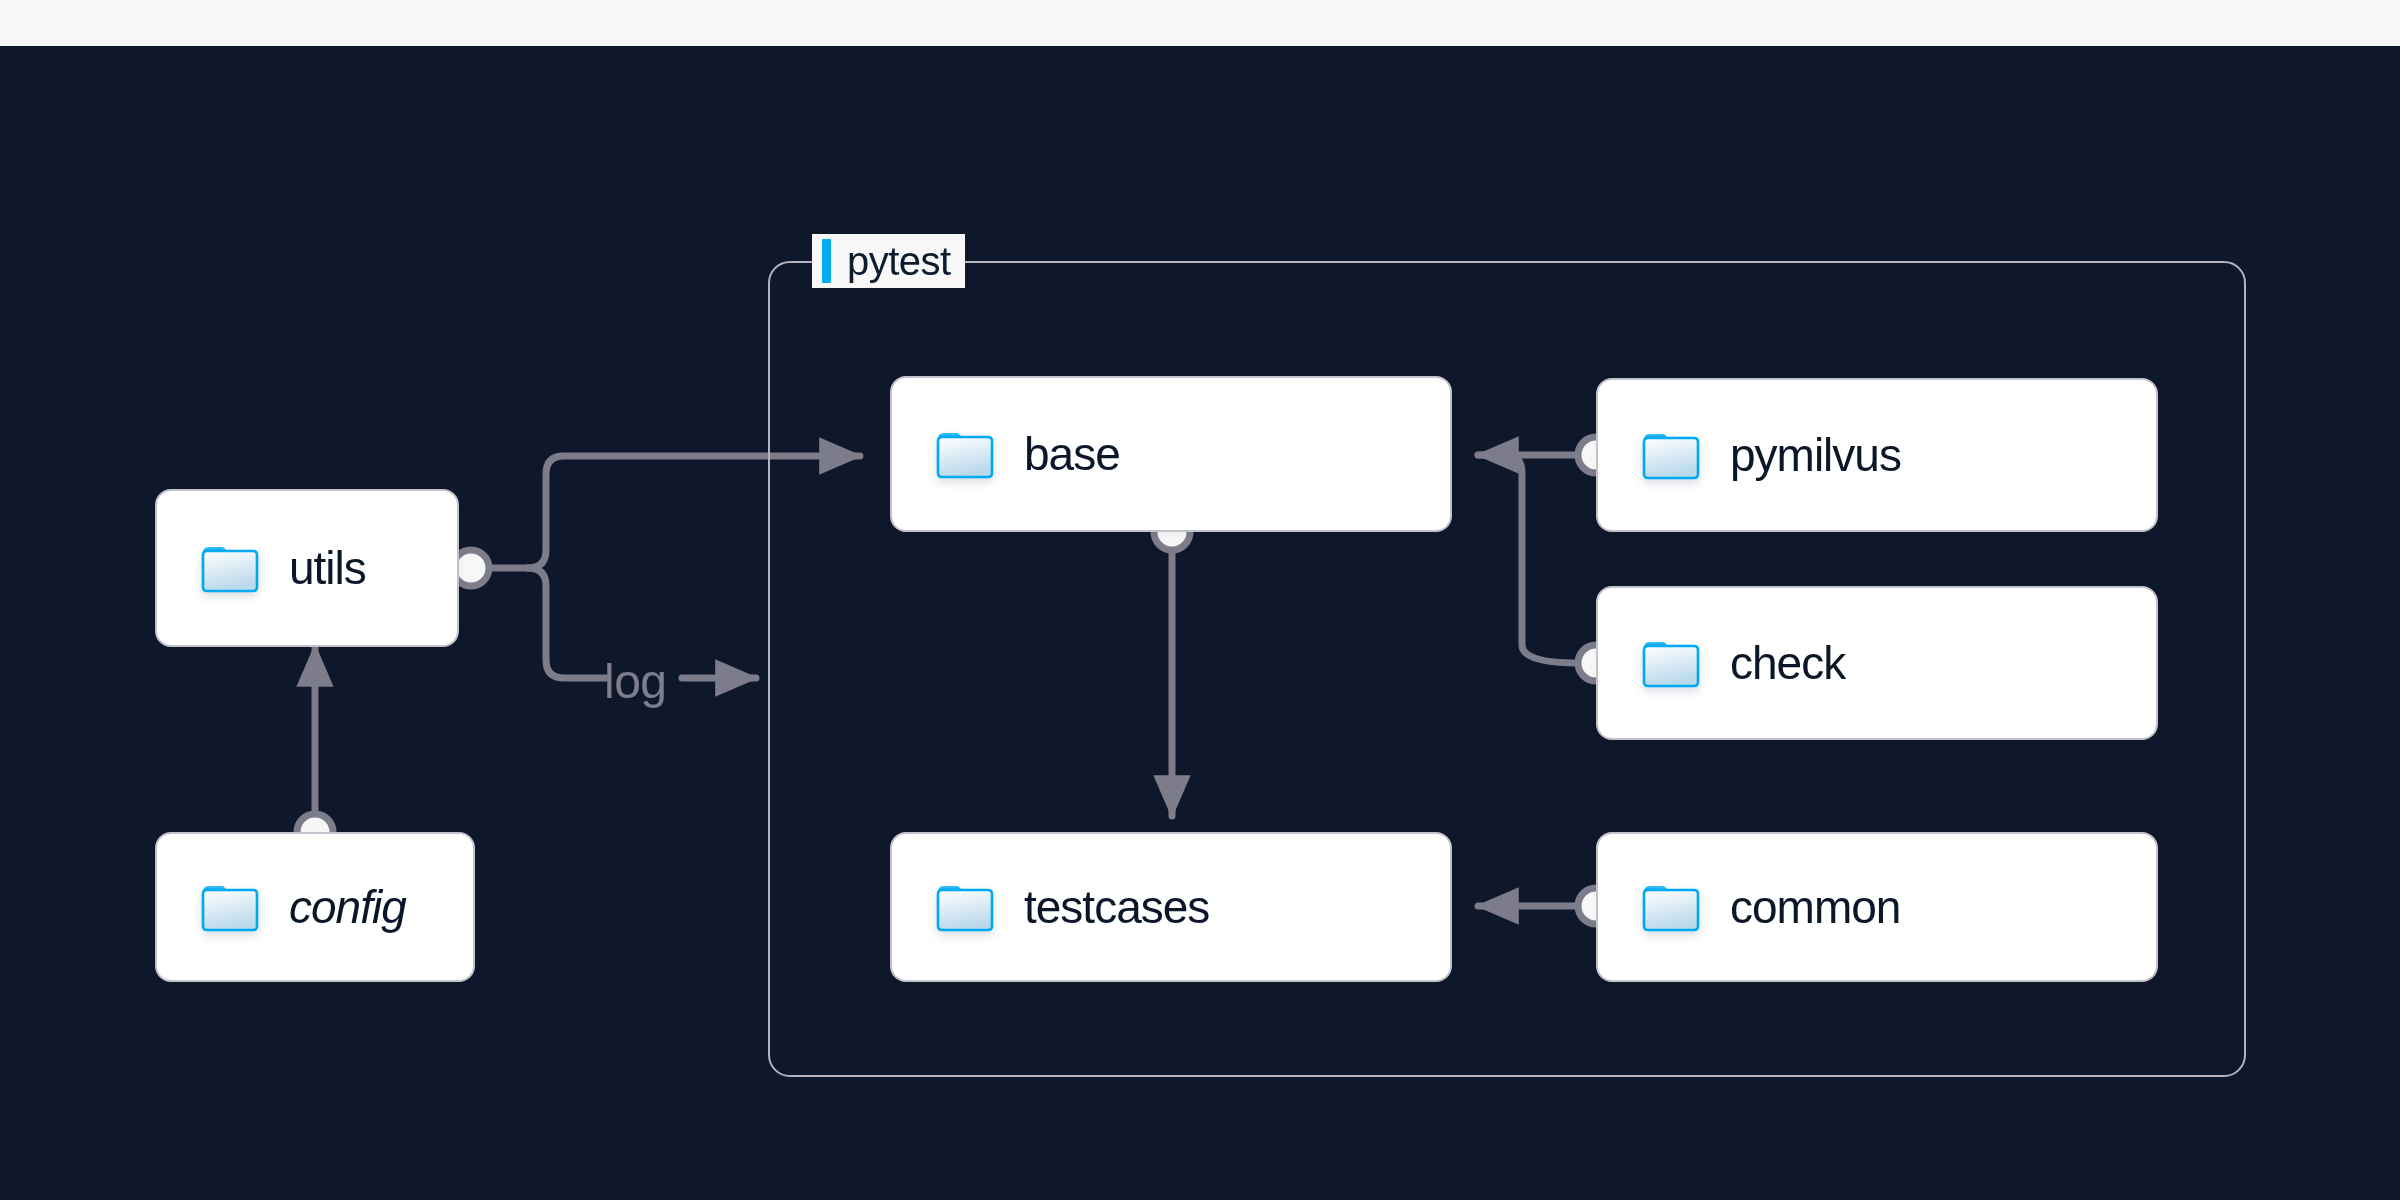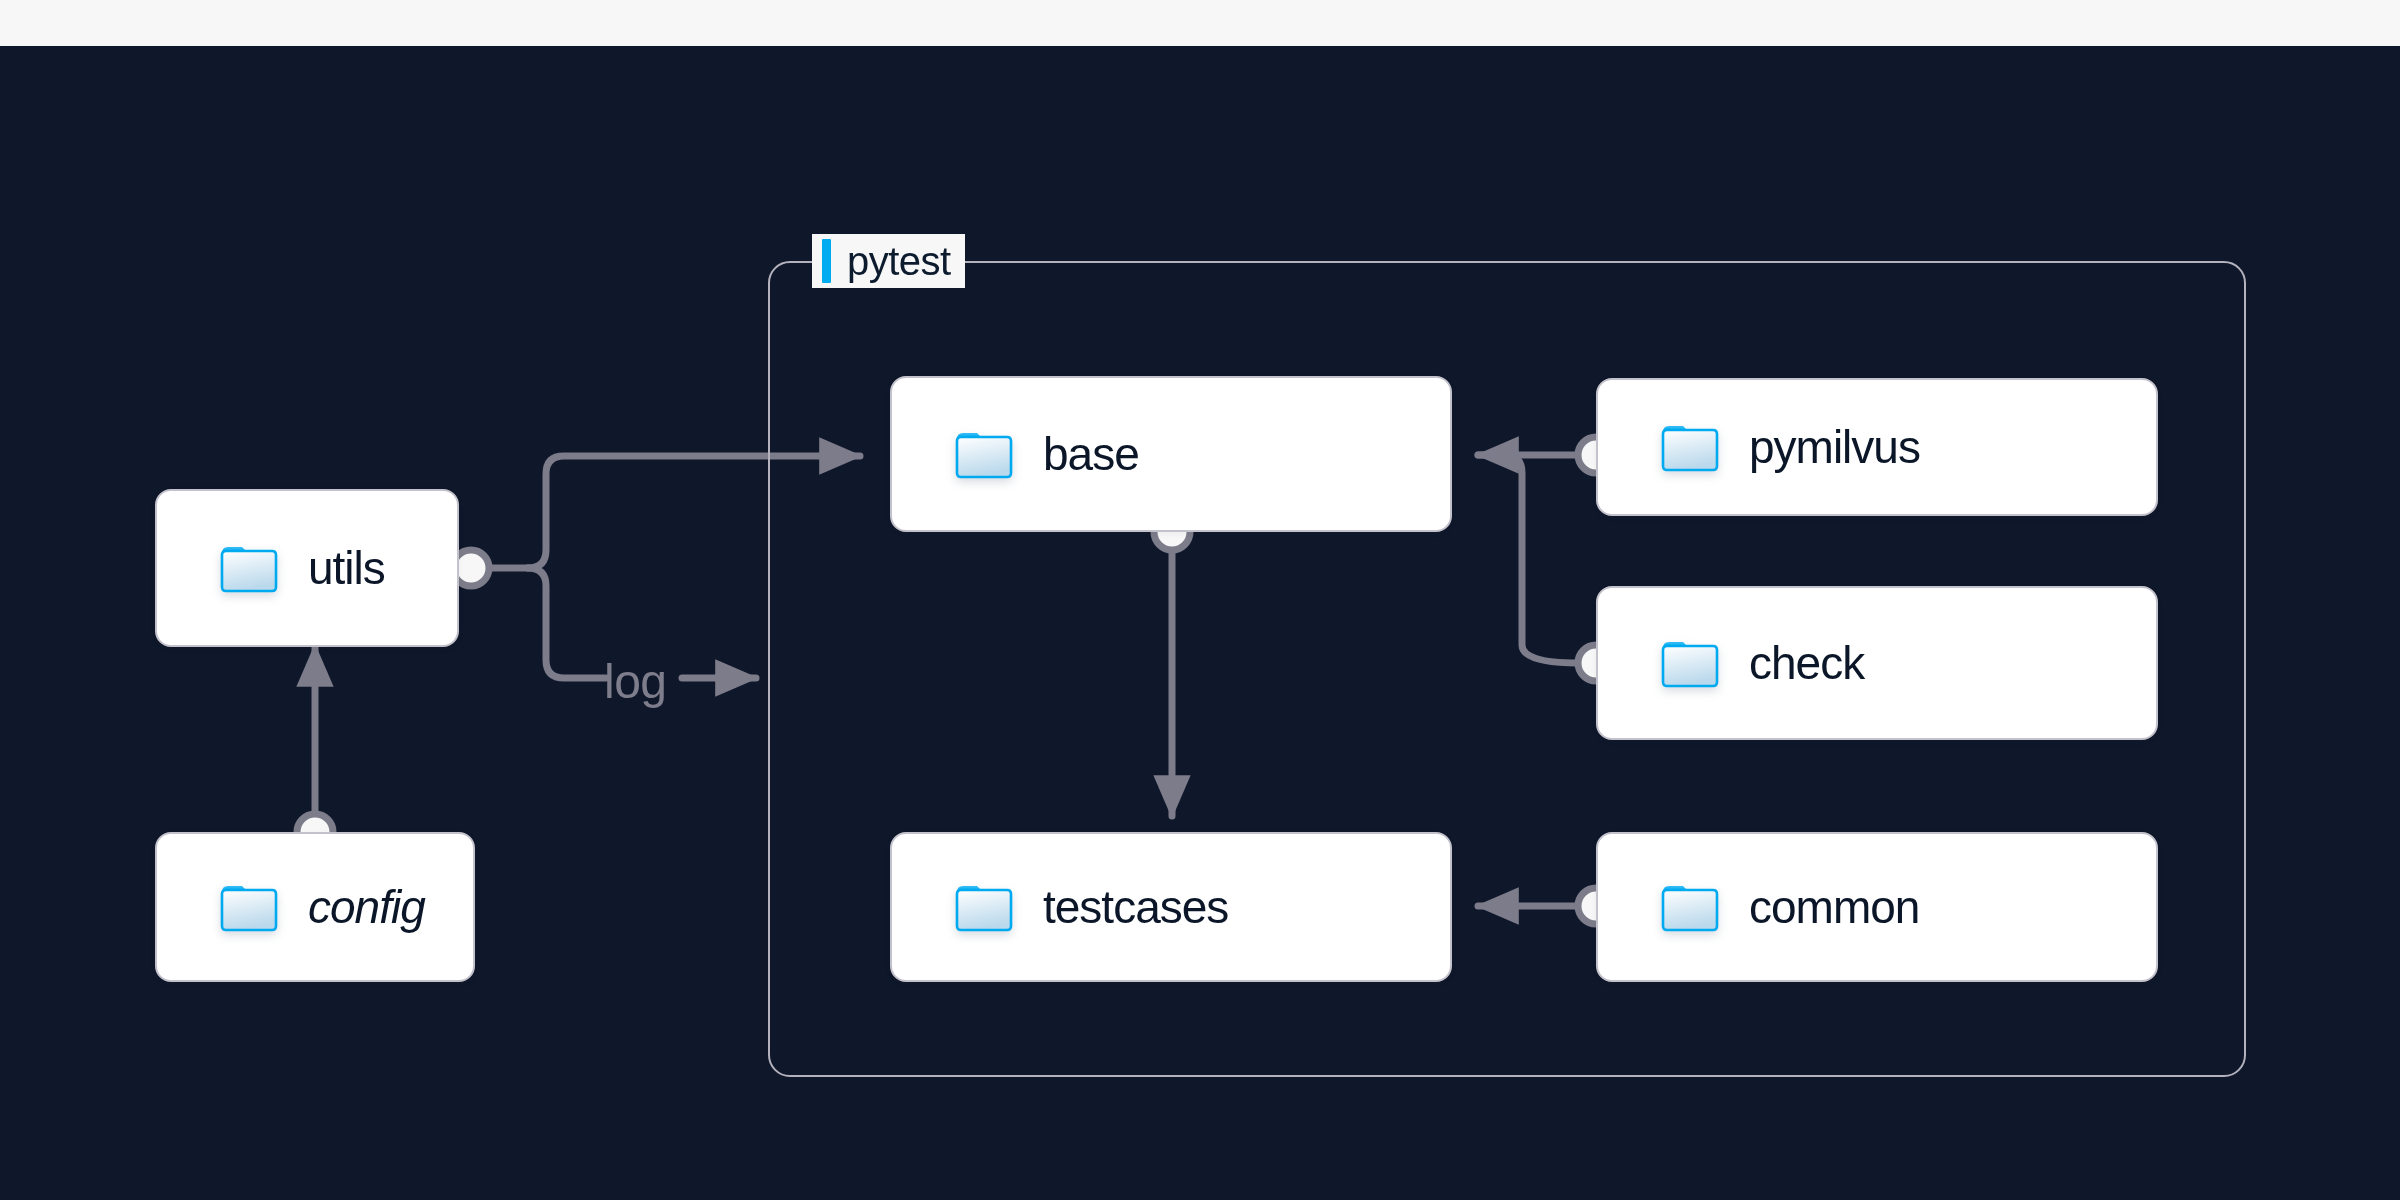--- a/index.html
+++ b/index.html
@@ -57,21 +57,21 @@
     white-space: nowrap;
   }
   .node {
     position: absolute;
     box-sizing: border-box;
     background: #ffffff;
     border: 2px solid #c3c2cc;
     border-radius: 16px;
     display: flex;
     align-items: center;
-    padding-left: 63px;
+    padding-left: 44px;
     gap: 30px;
     box-shadow: 0 2px 6px rgba(30,30,50,0.05);
   }
   .node-label {
     font-size: 46px;
     color: #0b1629;
     letter-spacing: -1px;
     white-space: nowrap;
     line-height: 1;
   }
@@ -179,21 +179,21 @@
   <div class="node" style="left:890px; top:786px; width:562px; height:150px;">
     <span class="folder-icon">
       <svg viewBox="0 0 58 50" width="58" height="50">
         <path d="M2 10 q0-6 6-6 h14 l6 6 h-26 z" fill="url(#folderTabGrad)"></path>
         <path d="M2 12 q0-4 4-4 h46 q4 0 4 4 v32 q0 4 -4 4 h-46 q-4 0 -4 -4 z" fill="url(#folderGrad)" stroke="#00aaf0" stroke-width="2.6"></path>
       </svg>
     </span>
     <span class="node-label">testcases</span>
   </div>
 
-  <div class="node" style="left:1596px; top:332px; width:562px; height:138px;">
+  <div class="node" style="left:1596px; top:332px; width:562px; height:154px;">
     <span class="folder-icon">
       <svg viewBox="0 0 58 50" width="58" height="50">
         <path d="M2 10 q0-6 6-6 h14 l6 6 h-26 z" fill="url(#folderTabGrad)"></path>
         <path d="M2 12 q0-4 4-4 h46 q4 0 4 4 v32 q0 4 -4 4 h-46 q-4 0 -4 -4 z" fill="url(#folderGrad)" stroke="#00aaf0" stroke-width="2.6"></path>
       </svg>
     </span>
     <span class="node-label">pymilvus</span>
   </div>
 
   <div class="node" style="left:1596px; top:540px; width:562px; height:154px;">

